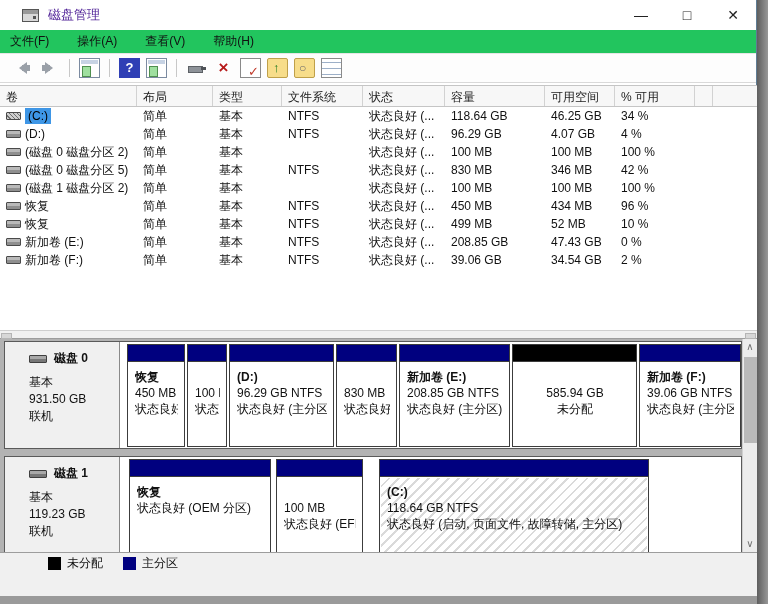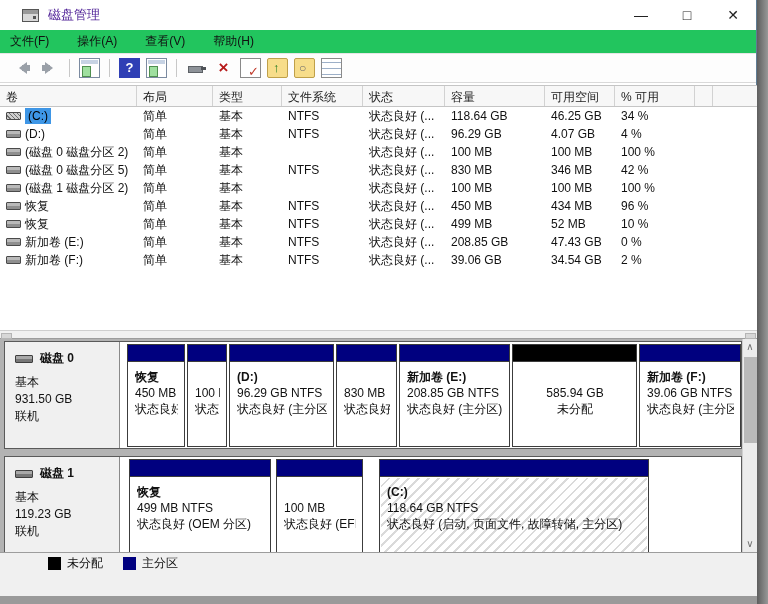--- a/index.html
+++ b/index.html
@@ -55,21 +55,21 @@
   .sel { background:#3e96e6; color:#000; padding:1px 3px; }
 
   
   .hstrip { position:absolute; left:0; top:330px; width:757px; height:9px; background:#f1f1f1; border-top:1px solid #cfcfcf; border-bottom:1px solid #9d9d9d; }
   .hstrip::before, .hstrip::after { content:""; position:absolute; top:2px; width:9px; height:4px; background:#d7d7d7; border:1px solid #b5b5b5; }
   .hstrip::before { left:1px; } .hstrip::after { right:1px; }
 
   
   .graphpane { position:absolute; left:0; top:339px; width:757px; height:213px; background:#b3b3b3; overflow:hidden; }
   .diskrow { position:absolute; left:4px; width:738px; height:108px; background:#fff; border:1px solid #5a5a5a; }
-  .diskinfo { position:absolute; left:0; top:0; width:115px; height:100%; background:#f0f0f0; border-right:1px solid #8a8a8a; padding:8px 0 0 10px; }
+  .diskinfo { position:absolute; left:0; top:0; width:115px; height:100%; background:#f0f0f0; border-right:1px solid #8a8a8a; padding:8px 0 0 24px; }
   .diskinfo .dname { font-size:12px; font-weight:bold; color:#111; display:flex; align-items:center; gap:7px; margin-bottom:7px; }
   .dicon { width:18px; height:8px; background:linear-gradient(#a8a8a8 0 3px,#777 3px); border:1px solid #3f3f3f; border-radius:1px; }
   .diskinfo .dline { font-size:12px; color:#111; line-height:17px; }
   .part { position:absolute; top:2px; height:103px; border:1px solid #3c3c3c; background:#fff; overflow:hidden; }
   .phdr { height:17px; background:#00007f; border-bottom:1px solid #3c3c3c; }
   .phdr.black { background:#000; }
   .pbody { padding:6px 5px 0 6px; white-space:nowrap; }
   .pbody div { font-size:12px; color:#111; line-height:16px; overflow:hidden; }
   .pname { font-weight:bold; min-height:16px; }
   .part.selected .pbody-wrap { position:absolute; left:1px; right:1px; top:18px; bottom:1px; background:repeating-linear-gradient(135deg,#ffffff 0 5px,#dadada 5px 7px); }
@@ -357,21 +357,20 @@
           </div>
         <div class="dline">基本</div>
         <div class="dline">119.23 GB</div>
         <div class="dline">联机</div>
       </div>
       <div class="part" style="left:124px;width:142px;">
         <div class="phdr"></div>
         <div class="pbody-wrap">
             <div class="pbody">
           <div class="pname">恢复</div>
-          <div>499 MB NTFS</div>
           <div>状态良好 (OEM 分区)</div>
         </div>
           </div>
       </div>
       <div class="part" style="left:271px;width:87px;">
         <div class="phdr"></div>
         <div class="pbody-wrap">
             <div class="pbody">
           <div class="pname"></div>
           <div>100 MB</div>

